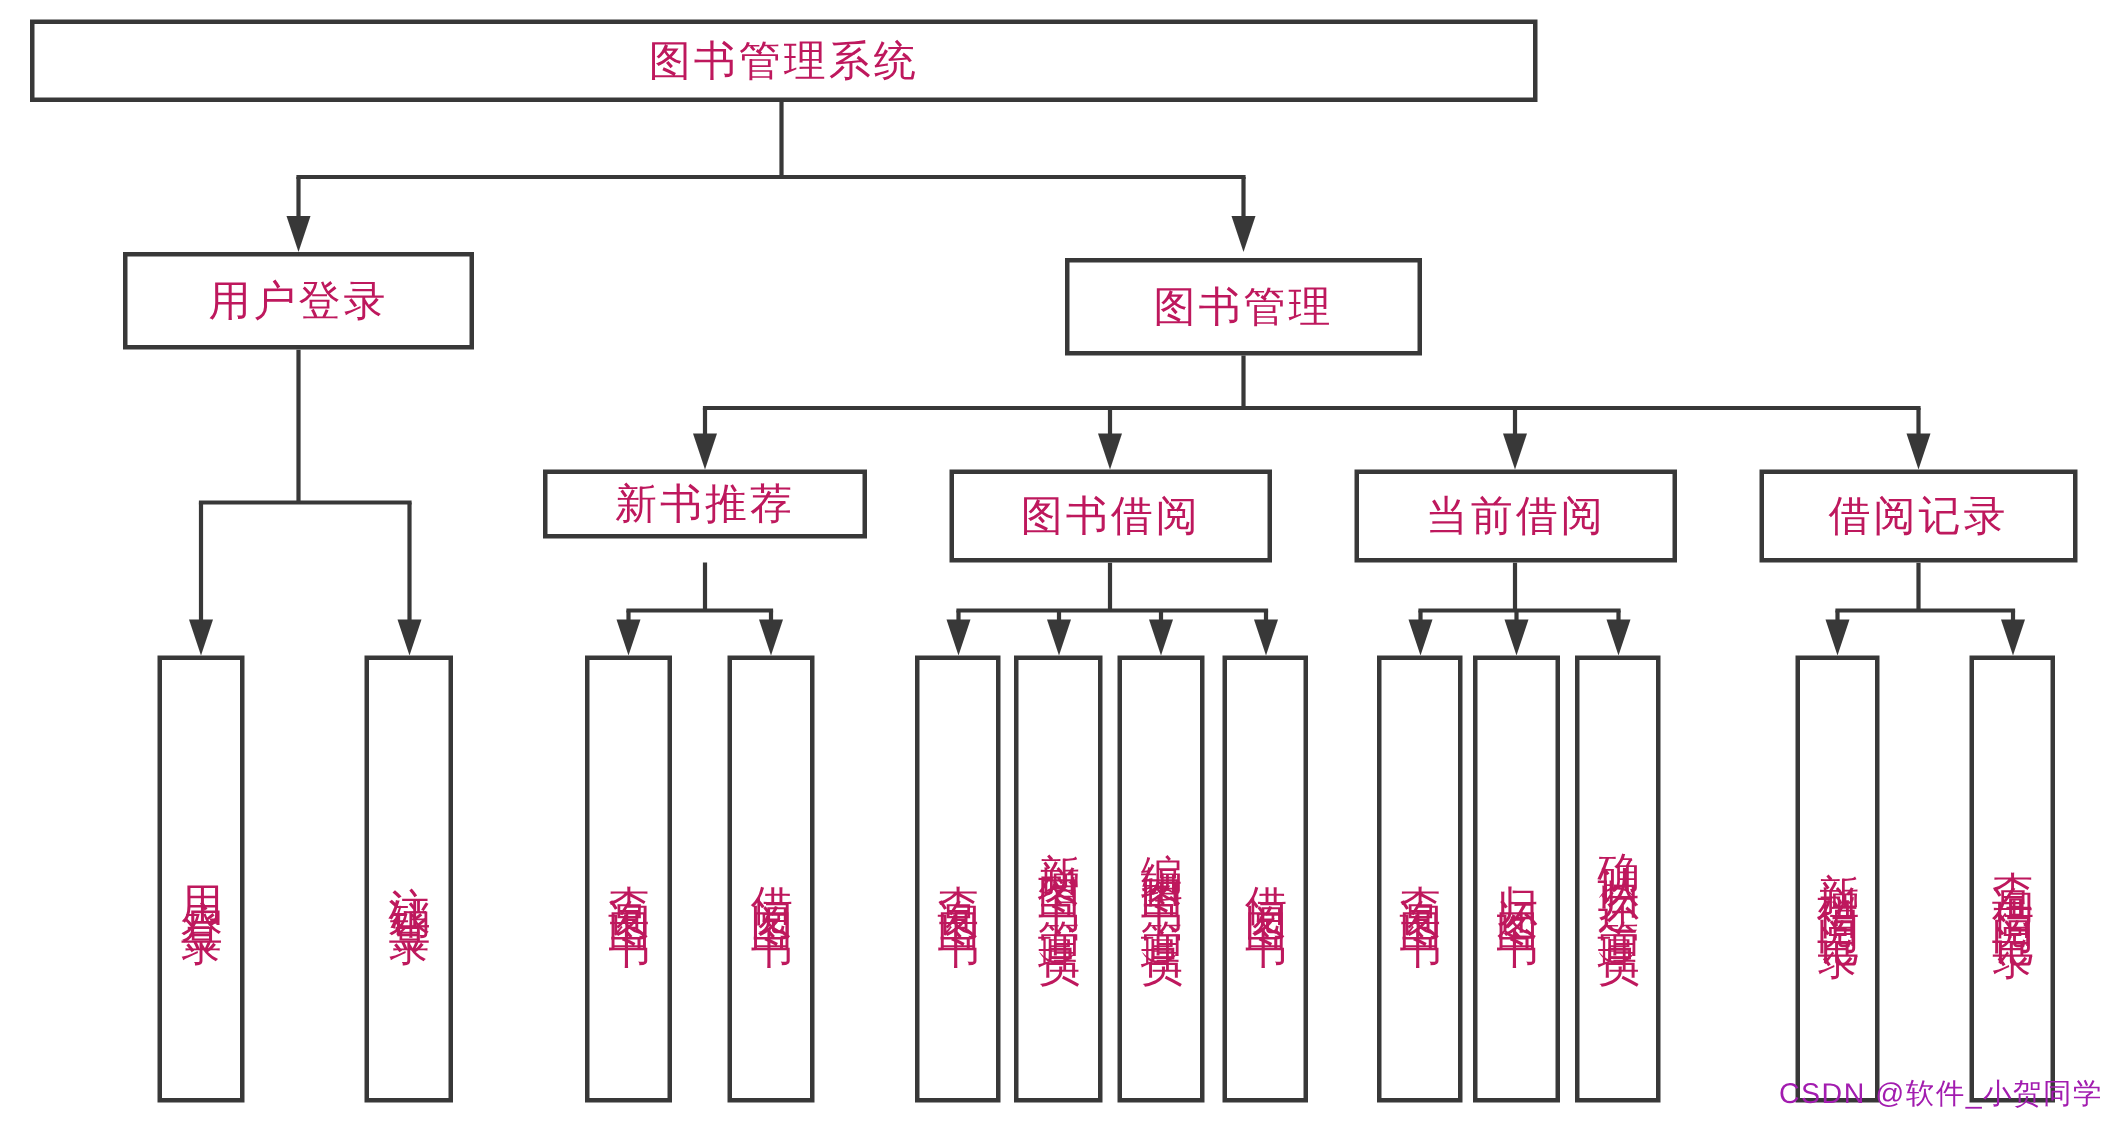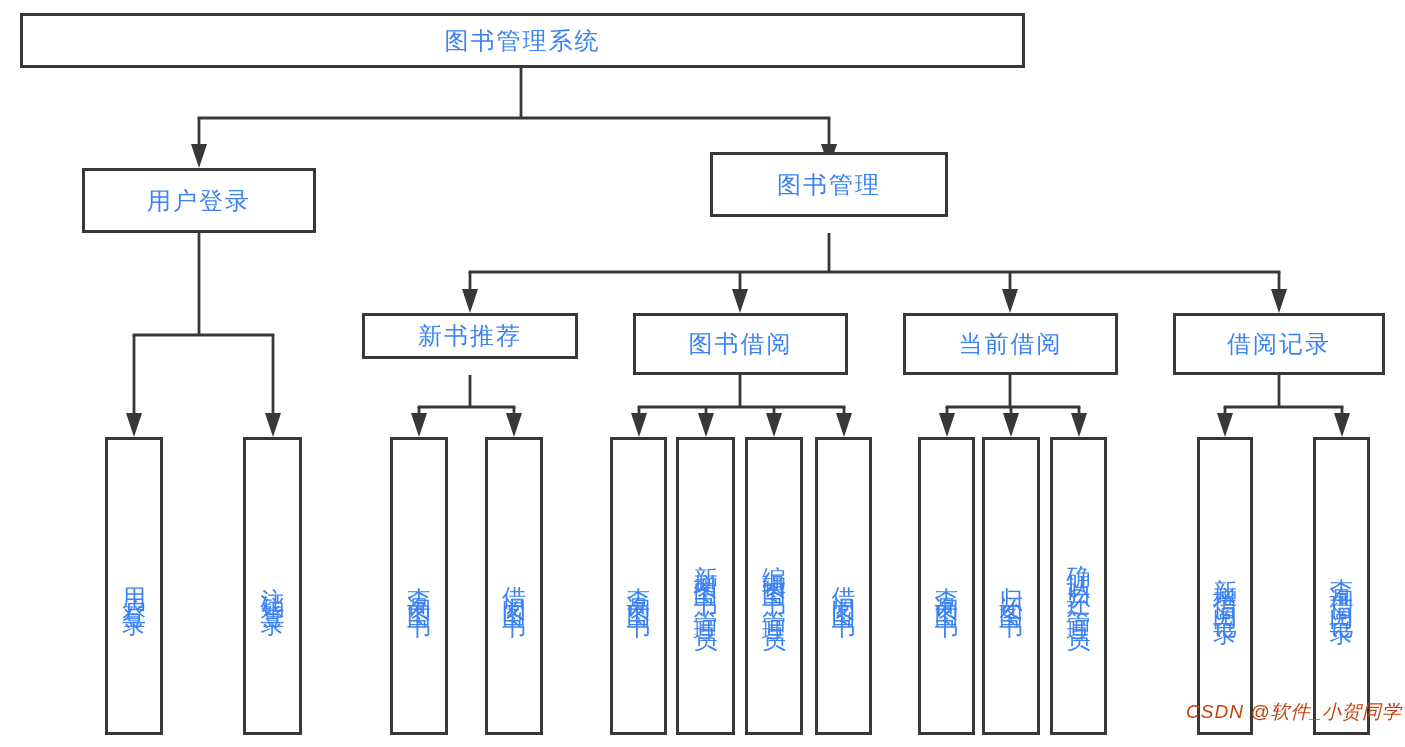--- a/index.html
+++ b/index.html
@@ -6,32 +6,31 @@
   body {
     width: 1405px; height: 747px; position: relative; overflow: hidden;
     font-family: "Liberation Sans", sans-serif;
   }
   #diagram { position: absolute; inset: 0; width: 1405px; height: 747px; }
   #connector-layer { position: absolute; left: 0; top: 0; pointer-events: none; }
   .node {
     position: absolute; box-sizing: border-box;
     border: 3px solid #383838; background: #ffffff;
     display: flex; align-items: center; justify-content: center;
-    color: #3b82f6; font-size: 24px;
+    color: #be185d; font-size: 28px;
   }
   .h-node span { letter-spacing: 2px; white-space: nowrap; }
   .v-node span {
     writing-mode: vertical-rl; text-orientation: mixed;
     letter-spacing: 9px; white-space: nowrap;
   }
   .watermark {
-    position: absolute; right: 3px; bottom: 22px;
-    font-size: 19px; letter-spacing: 1px; color: #c2410c;
+    position: absolute; right: 3px; bottom: 5px;
+    font-size: 19px; letter-spacing: 1px; color: #a21caf;
     white-space: nowrap;
-    font-style: italic;
   }
 </style>
 </head>
 <body>
 
 <div id="diagram">
   <svg id="connector-layer" width="1405" height="747" viewBox="0 0 1405 747">
       <line x1="521" y1="68" x2="521" y2="118" stroke="#383838" stroke-width="2.8"></line>
       <line x1="197.6" y1="118" x2="830.4" y2="118" stroke="#383838" stroke-width="2.8"></line>
       <line x1="199" y1="118" x2="199" y2="150" stroke="#383838" stroke-width="2.8"></line>
@@ -85,21 +84,21 @@
       <line x1="1342" y1="407" x2="1342" y2="419" stroke="#383838" stroke-width="2.8"></line>
       <polygon points="1334,413 1350,413 1342,437" fill="#383838"></polygon>
     </svg>
   <div id="nodes">
       <div class="node h-node" style="left: 20px; top: 13px; width: 1005px; height: 55px;">
         <span>图书管理系统</span>
       </div>
       <div class="node h-node" style="left: 82px; top: 168px; width: 234px; height: 65px;">
         <span>用户登录</span>
       </div>
-      <div class="node h-node" style="left: 710px; top: 152px; width: 238px; height: 65px;">
+      <div class="node h-node" style="left: 710px; top: 172px; width: 238px; height: 65px;">
         <span>图书管理</span>
       </div>
       <div class="node h-node" style="left: 362px; top: 313px; width: 216px; height: 46px;">
         <span>新书推荐</span>
       </div>
       <div class="node h-node" style="left: 633px; top: 313px; width: 215px; height: 62px; justify-content: center;">
         <span>图书借阅</span>
       </div>
       <div class="node h-node" style="left: 903px; top: 313px; width: 215px; height: 62px;">
         <span>当前借阅</span>

